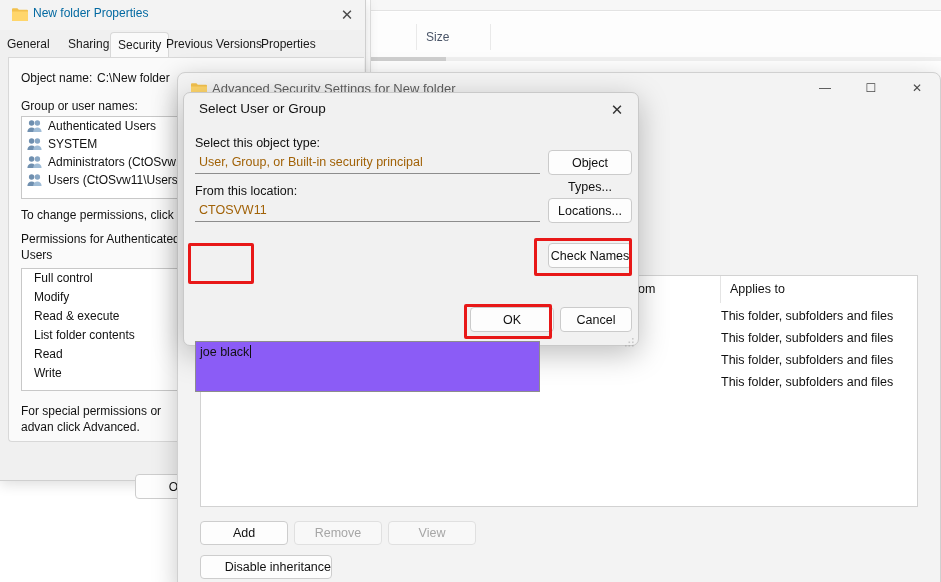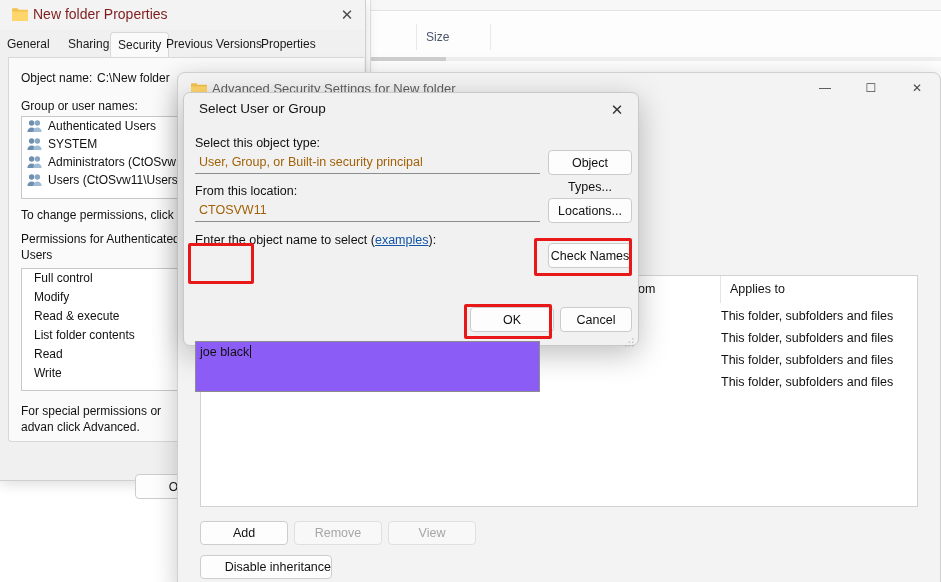--- a/index.html
+++ b/index.html
@@ -46,21 +46,21 @@
     border-radius: 0 0 8px 0;
     box-shadow: 0 3px 14px rgba(0,0,0,.14);
   }
   .props-title {
     position: absolute; left: 0; top: 0; width: 365px; height: 30px;
     background: #f3f3f3;
   }
   .props-title .ficon { position: absolute; left: 12px; top: 7px; }
   .props-title .txt {
     position: absolute; left: 33px; top: 6px;
-    font-size: 14px; color: #7f1d1d;
+    font-size: 12px; color: #0369a1;
   }
   .props-close {
     position: absolute; left: 333px; top: 4px; width: 28px; height: 22px;
     text-align: center; line-height: 22px; font-size: 15px; color: #4b4b4b;
   }
   .props-body {
     position: absolute; left: 0; top: 30px; width: 365px; height: 450px;
     background: #f0f0f0;
   }
   .tabs {
@@ -353,23 +353,20 @@
   </div>
 
   <div class="sug-lbl" style="left:11px; top:43px;">Select this object type:</div>
   <div class="sug-in" style="left:11px; top:60px; width:345px; height:21px;">User, Group, or Built-in security principal</div>
   <div class="sug-btn" style="left:364px; top:57px; width:84px; height:25px; line-height:24px;">Object Types...</div>
 
   <div class="sug-lbl" style="left:11px; top:91px;">From this location:</div>
   <div class="sug-in" style="left:11px; top:108px; width:345px; height:21px;">CTOSVW11</div>
   <div class="sug-btn" style="left:364px; top:105px; width:84px; height:25px; line-height:24px;">Locations...</div>
 
-  <div class="sug-lbl" style="left:11px; top:140px;">
-    <span>Enter the object name to select (</span><span class="link">examples</span><span>):</span>
-  </div>
 
   <div class="namebox">
     <span class="val"><span>joe black</span><span class="caret"></span></span>
   </div>
 
   <div class="sug-btn" style="left:364px; top:150px; width:84px; height:25px; line-height:24px;">Check Names</div>
   <div class="sug-btn" style="left:286px; top:214px; width:84px; height:25px; line-height:24px;">OK</div>
   <div class="sug-btn" style="left:376px; top:214px; width:72px; height:25px; line-height:24px;">Cancel</div>
 
   <span class="grip">

